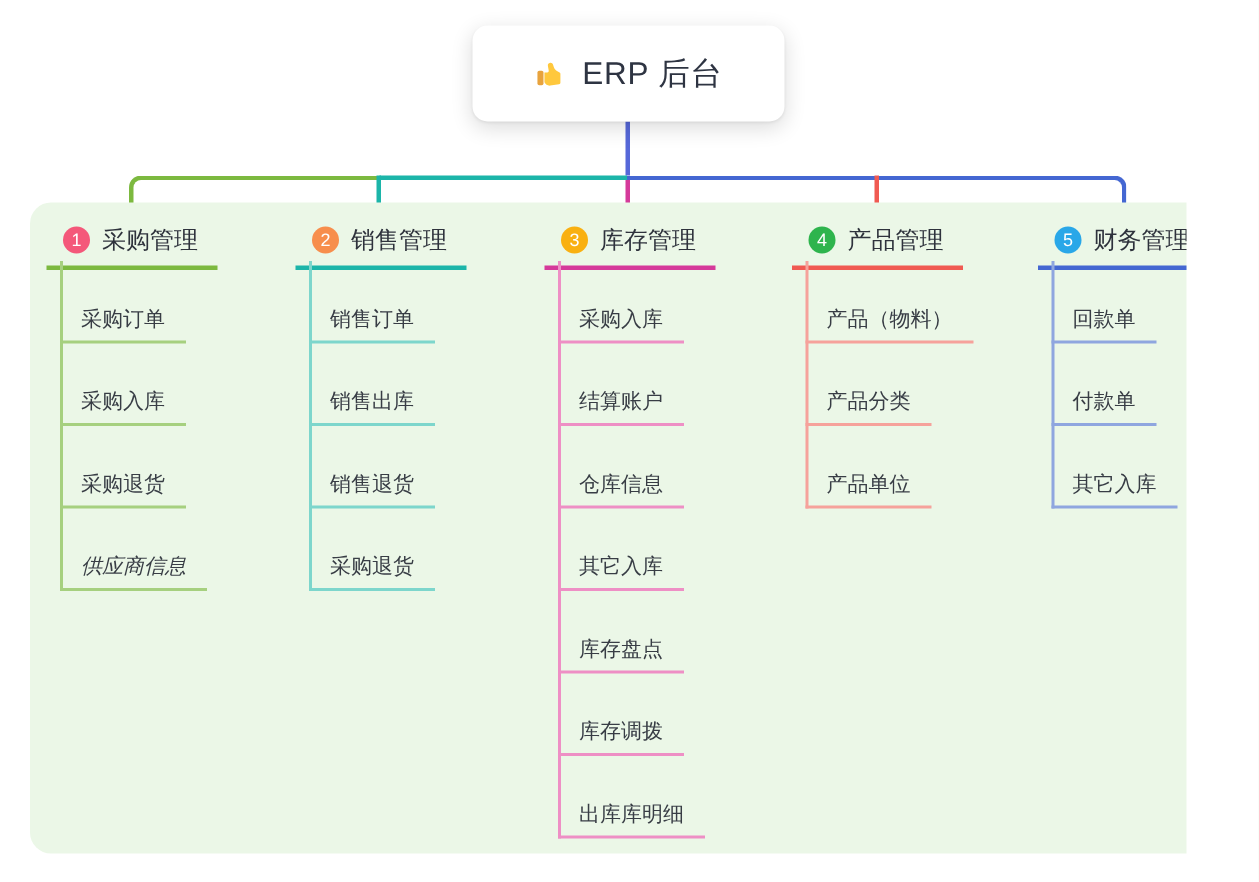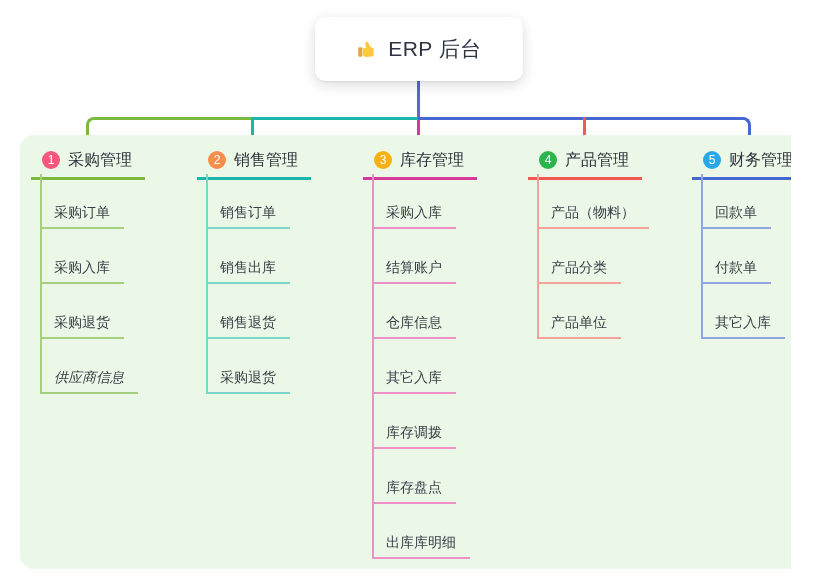--- a/index.html
+++ b/index.html
@@ -133,24 +133,24 @@
           <div class="child-row">
             <div class="child-node" style="border-bottom-color: rgb(238, 143, 197);">结算账户</div>
           </div>
           <div class="child-row">
             <div class="child-node" style="border-bottom-color: rgb(238, 143, 197);">仓库信息</div>
           </div>
           <div class="child-row">
             <div class="child-node" style="border-bottom-color: rgb(238, 143, 197);">其它入库</div>
           </div>
           <div class="child-row">
-            <div class="child-node" style="border-bottom-color: rgb(238, 143, 197);">库存调拨</div>
+            <div class="child-node" style="border-bottom-color: rgb(238, 143, 197);">库存盘点</div>
           </div>
           <div class="child-row">
-            <div class="child-node" style="border-bottom-color: rgb(238, 143, 197);">库存盘点</div>
+            <div class="child-node" style="border-bottom-color: rgb(238, 143, 197);">库存调拨</div>
           </div>
           <div class="child-row">
             <div class="child-node" style="border-bottom-color: rgb(238, 143, 197);">出库库明细</div>
           </div>
         </div>
   </div>
       <div class="branch" style="left: 528px;">
     <div class="branch-header" style="border-bottom-color: rgb(240, 90, 82);">
       <span class="badge" style="background: rgb(46, 180, 77);">4</span>
       <span class="branch-label">产品管理</span>

